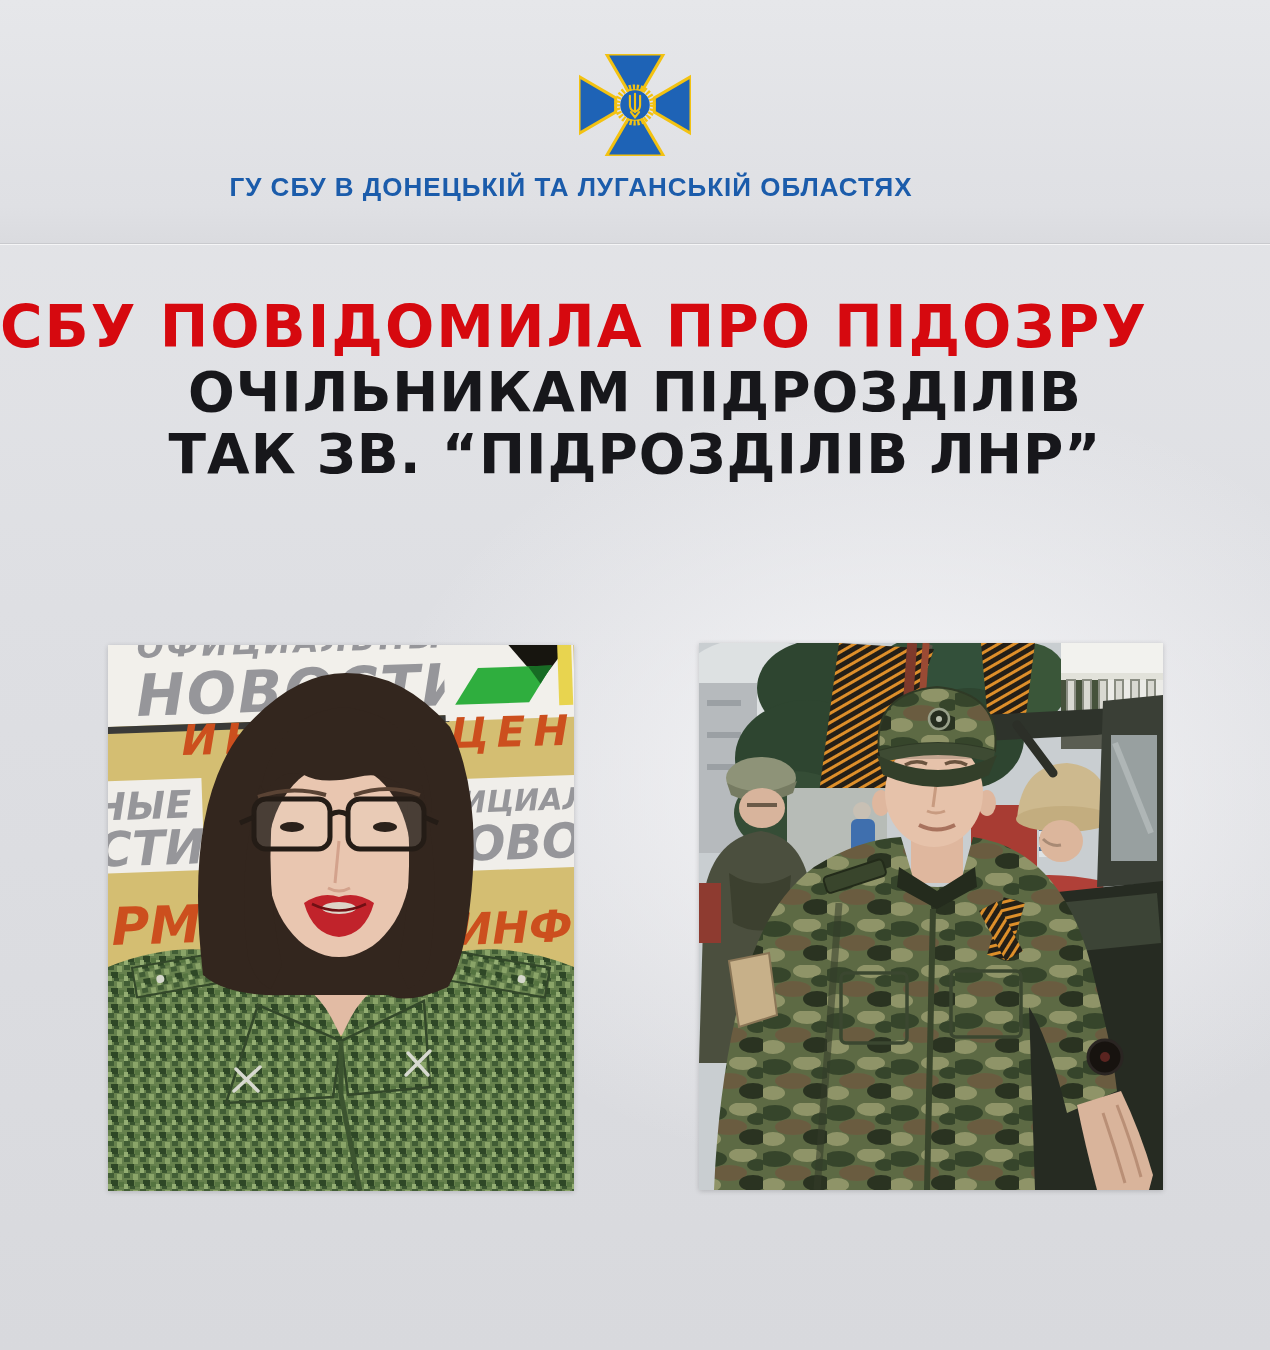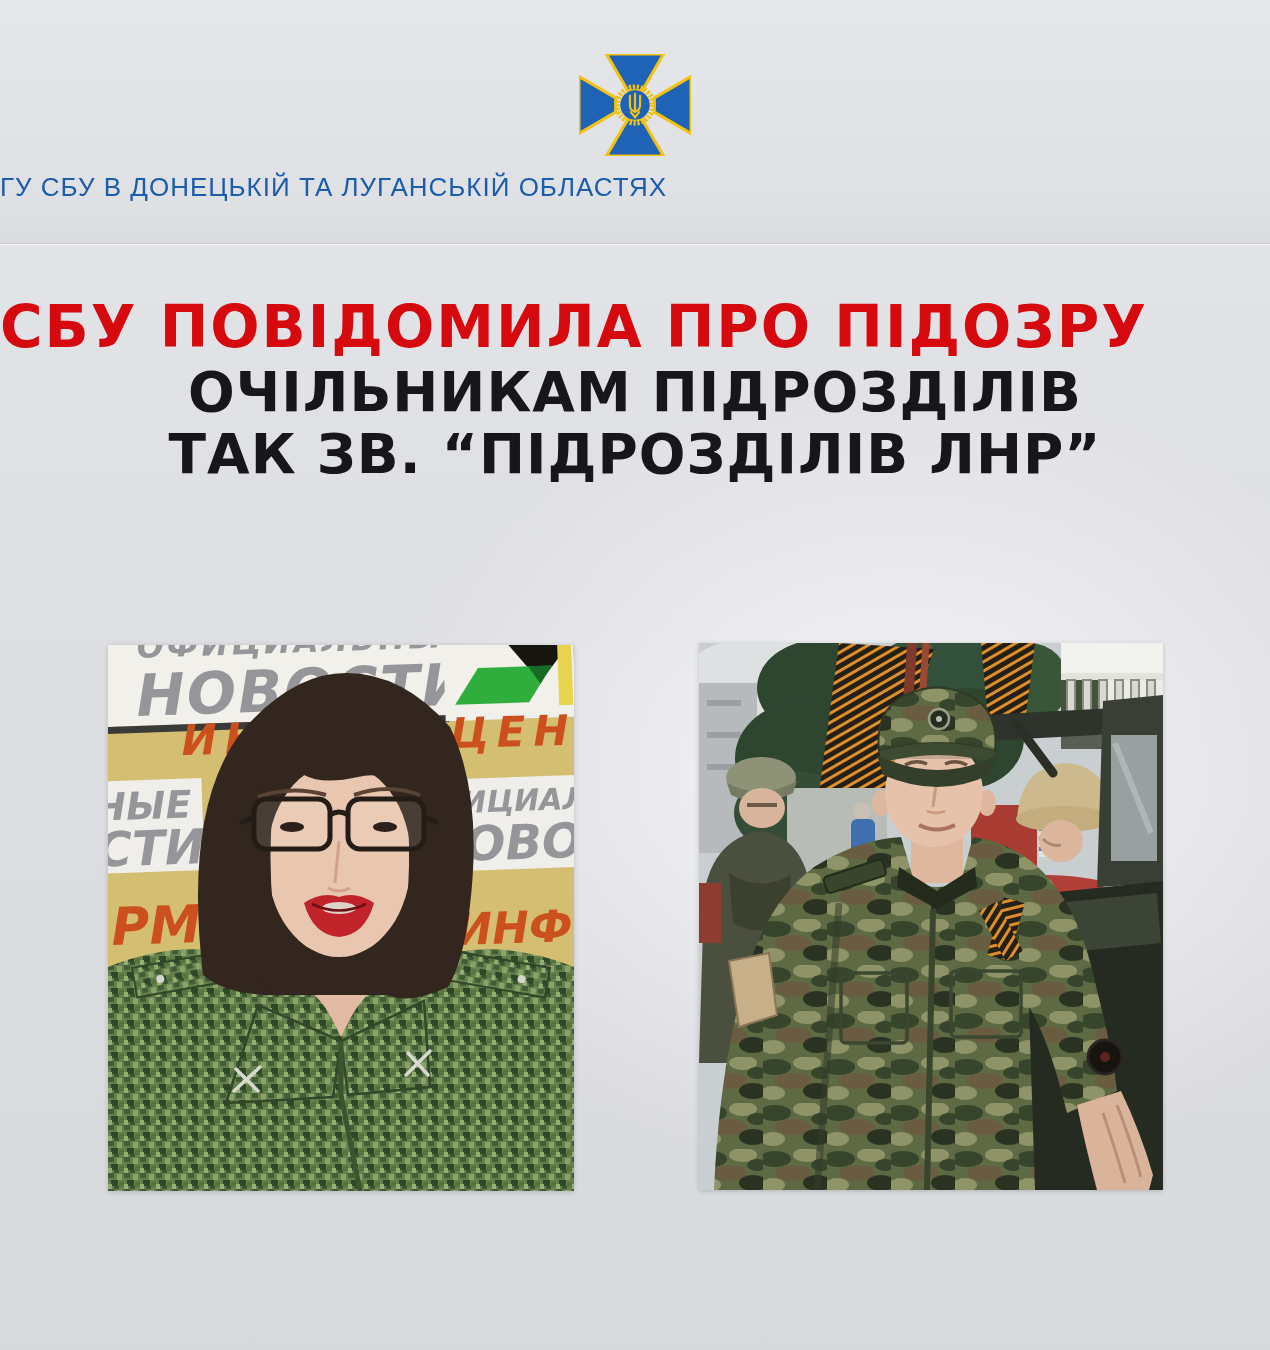--- a/index.html
+++ b/index.html
@@ -11,22 +11,22 @@
       linear-gradient(180deg,#e5e6e9 0%,#dedfe3 45%,#d8d9dd 100%);
   }
   .header-band{
     position:absolute;left:0;top:0;width:1270px;height:243px;
     background:linear-gradient(180deg,#e6e7ea 0%,#dfe0e4 85%,#dadbdf 100%);
     border-bottom:1px solid #c9cace;
     box-shadow:0 1px 0 rgba(255,255,255,.65);
   }
   .emblem{position:absolute;left:579px;top:54px;width:112px;height:102px;}
   .org-line{
-    position:absolute;left:0;top:172px;width:1142px;
-    font-family:"Liberation Sans",sans-serif;font-weight:400;font-size:26px;
+    position:absolute;left:0;top:172px;width:1142px;text-align:center;
+    font-family:"Liberation Sans",sans-serif;font-weight:700;font-size:26px;
     letter-spacing:1px;color:#1b5cab;
   }
   .headline-line1{
     position:absolute;left:0;top:293px;width:1010px;text-align:center;
     font-family:"DejaVu Sans",sans-serif;font-weight:800;font-size:58px;
     letter-spacing:2px;color:#d6090f;white-space:nowrap;
   }
   .headline-line2,.headline-line3{
     position:absolute;left:0;width:1270px;text-align:center;
     font-family:"DejaVu Sans",sans-serif;font-weight:800;font-size:55px;

